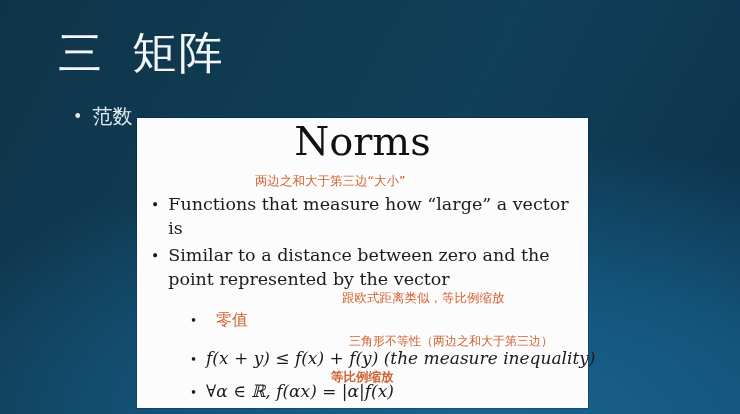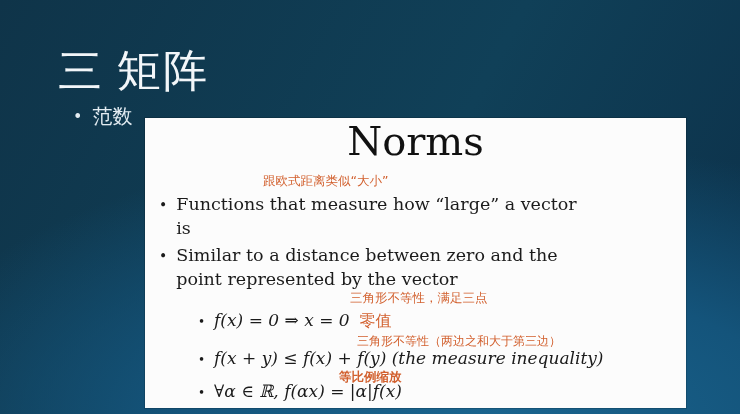--- a/index.html
+++ b/index.html
@@ -10,36 +10,34 @@
     background:
       radial-gradient(115% 95% at 66% 102%, #1a658f 0%, #14547b 36%, rgba(16,62,90,0) 72%),
       linear-gradient(118deg, #0f3449 0%, #104058 55%, #0c3049 100%);
     font-family:"DejaVu Serif","Liberation Serif",serif;
   }
   .page-title{
     position:absolute;left:58px;top:30px;
     font-size:44px;line-height:1.2;
     color:#f2f6f9;
     letter-spacing:2px;
-    font-family:Liberation Serif, serif;
-    margin-top:16px;
+    font-family:Liberation Mono, monospace;
   }
   .outer-bullet{
     position:absolute;left:73px;top:104px;
     display:flex;align-items:flex-start;
     color:#e3ecf2;font-size:20px;line-height:1.2;
   }
   .outer-bullet .marker{font-size:16px;margin:3px 10px 0 0;}
   .slide{
     position:absolute;left:137px;top:118px;
-    width:541px;height:290px;
+    width:451px;height:290px;
     background:#fcfcfc;
     color:#1b1b1b;
     box-shadow:0 0 0 1px rgba(0,0,0,0.15);
-    margin-left:8px;
   }
   .slide-title{
     position:absolute;top:0;left:0;width:100%;
     text-align:center;
     font-size:40px;line-height:1.15;
     color:#111;
   }
   .annotation{
     position:absolute;
     font-family:"DejaVu Sans","Liberation Sans",sans-serif;
@@ -87,37 +85,36 @@
 
   <div class="outer-bullet">
     <span class="marker">•</span>
     <span>范数</span>
   </div>
 
   <div class="slide">
 
     <div class="slide-title">Norms</div>
 
-    <div class="annotation ann-measure">跟欧式距离类似“大小”</div>
+    <div class="annotation ann-measure">两边之和大于第三边“大小”</div>
 
     <div class="bullet-row b1">
       <span class="marker">•</span>
       <span>Functions that measure how “large” a vector is</span>
     </div>
 
     <div class="bullet-row b2">
       <span class="marker">•</span>
       <span>Similar to a distance between zero and the point represented by the vector</span>
     </div>
 
-    <div class="annotation ann-distance">三角形不等性，满足三点</div>
+    <div class="annotation ann-distance">跟欧式距离类似，等比例缩放</div>
 
     <div class="formula-row f1">
       <span class="marker">•</span>
-      <span class="math">f(x) = 0 ⇒ x = 0</span>
       <span class="note">零值</span>
     </div>
 
     <div class="annotation ann-triangle">三角形不等性（两边之和大于第三边）</div>
 
     <div class="formula-row f2">
       <span class="marker">•</span>
       <span class="math">f(x + y) ≤ f(x) + f(y) (the measure inequality)</span>
     </div>
 

